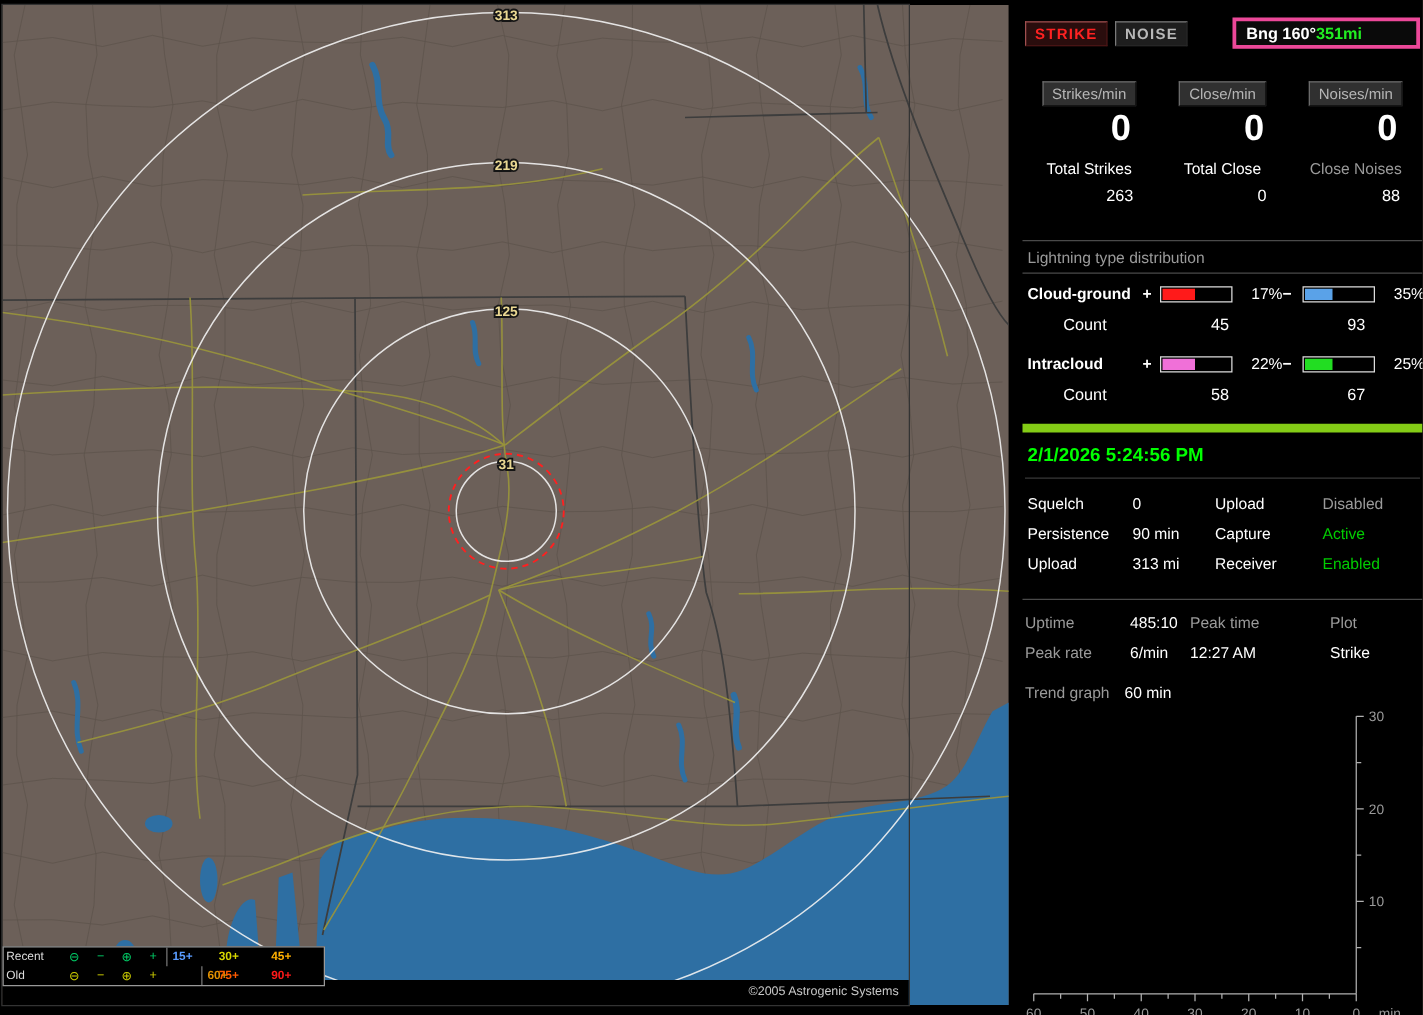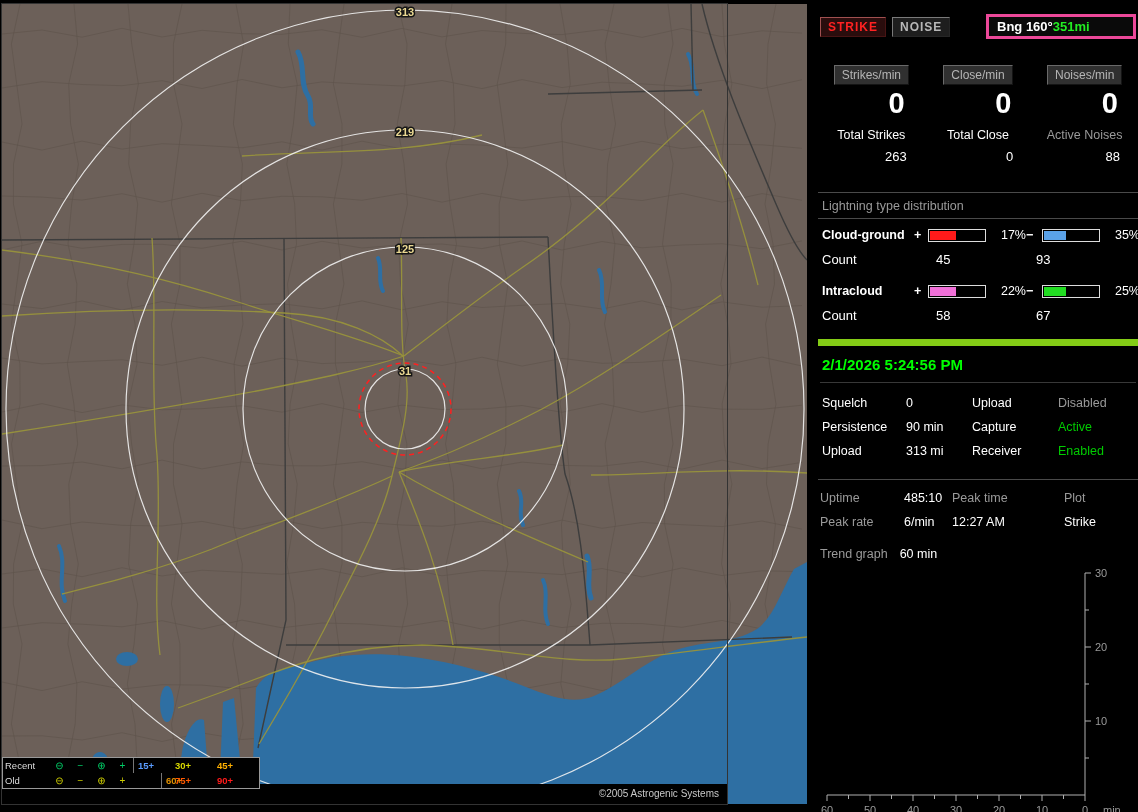--- a/index.html
+++ b/index.html
@@ -63,21 +63,21 @@
   .muted{color:#9a9a9a;}
   .dist-title{color:#9a9a9a;font-size:12.5px;padding:6px 4px 5px;border-bottom:1px solid #4a4a4a;}
   .dist-row{display:grid;grid-template-columns:92px 14px 58px 40px 16px 58px 40px;
             align-items:center;padding:9px 4px 0;font-size:12.5px;}
   .dist-label{font-weight:bold;}
   .sign{font-weight:bold;}
   .bar{height:11px;border:1px solid #ddd;background:#000;position:relative;}
   .bar-fill{position:absolute;left:1px;top:1px;bottom:1px;}
   .pct{font-weight:normal;padding-left:6px;text-align:right;}
   .count-row{display:grid;grid-template-columns:92px 14px 88px auto;
-             font-size:13px;padding:10px 4px 0;}
+             font-size:13px;padding:10px 4px 0;text-align:center;}
   .cnt1{padding-left:8px;}
   .cnt2{padding-left:20px;}
 
   .date-box{border-top:7px solid #84cc16;border-bottom:1px solid #4a4a4a;
             margin-top:16px;padding:8px 2px 16px;}
   .datetime{color:#00ff00;font-weight:bold;font-size:15px;padding:2px 2px 9px;
             border-bottom:1px solid #383838;margin-bottom:8px;}
   .settings-row{display:grid;grid-template-columns:84px 66px 86px auto;
                 padding:5px 2px;font-size:12.5px;}
 
@@ -241,21 +241,21 @@
   <div class="totals">
     <div class="tcol">
       <span class="tlabel" style="color: rgb(255, 255, 255);">Total Strikes</span>
       <span class="tvalue">263</span>
     </div>
     <div class="tcol">
       <span class="tlabel" style="color: rgb(255, 255, 255);">Total Close</span>
       <span class="tvalue">0</span>
     </div>
     <div class="tcol">
-      <span class="tlabel" style="color: rgb(154, 154, 154);">Active Noises</span>
+      <span class="tlabel" style="color: rgb(154, 154, 154);">Close Noises</span>
       <span class="tvalue">88</span>
     </div>
   </div>
 
   <div class="sec-line"></div>
   <div class="dist-title">Lightning type distribution</div>
 
   <div class="dist-row">
     <span class="dist-label">Cloud-ground</span>
     <span class="sign">+</span>

